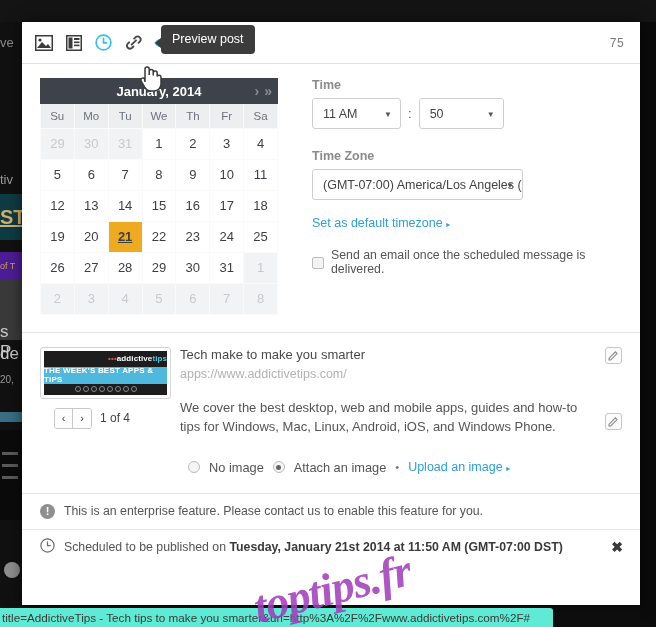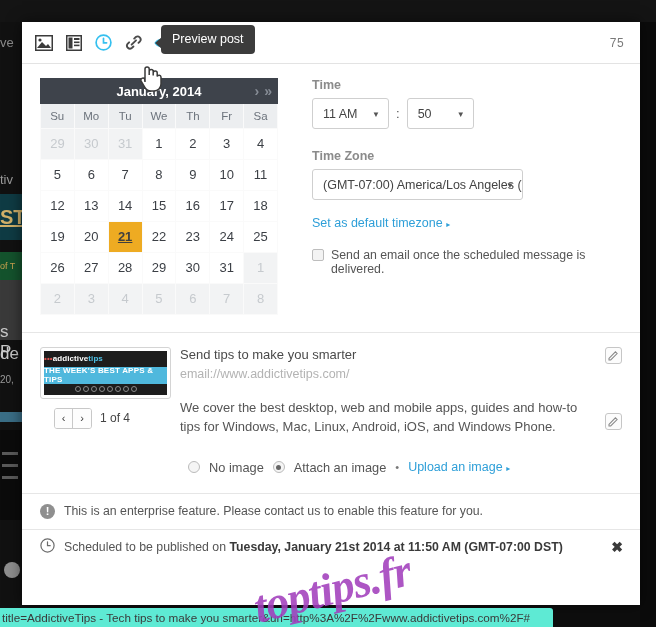--- a/index.html
+++ b/index.html
@@ -19,21 +19,21 @@
 
   
   .bg-top { position:absolute; left:0; top:0; width:656px; height:22px; background:#141414; }
   .bg-left { position:absolute; left:0; top:22px; width:22px; height:605px; background:#111; }
   .bg-right { position:absolute; right:0; top:22px; width:16px; height:605px; background:#0b0b0b; }
   .bg-frag { position:absolute; font-family:"Liberation Sans",sans-serif; }
   .bgf1 { left:0; top:28px; width:22px; height:30px; color:#8a8a8a; font-size:13px; line-height:30px; }
   .bgf2 { left:0; top:150px; width:22px; height:22px; color:#9a9a9a; font-size:13px; }
   .bgf3 { left:0; top:172px; width:22px; height:46px; background:#0f3b44; }
   .bgf4 { left:0; top:172px; width:22px; color:#d2b169; font-size:20px; font-weight:bold; line-height:46px;text-decoration:underline; }
-  .bgf5 { left:0; top:230px; width:22px; height:28px; background:#14532d; color:#caa24f; font-size:9px; line-height:28px; }
+  .bgf5 { left:0; top:230px; width:22px; height:28px; background:#4c1d95; color:#caa24f; font-size:9px; line-height:28px; }
   .bgf6 { left:0; top:258px; width:22px; height:60px; background:#3a3a3a; }
   .bgf7 { left:0; top:300px; width:22px; color:#c9c9c9; font-size:17px; }
   .bgf8 { left:0; top:322px; width:22px; color:#c9c9c9; font-size:17px; }
   .bgf9 { left:0; top:352px; width:22px; color:#9a9a9a; font-size:10px; }
   .bgf10 { left:0; top:390px; width:22px; height:10px; background:#3a6e86; }
   .bgf11 { left:0; top:408px; width:22px; height:90px; background:#0b0b0b; }
   .bgf12 { left:2px; top:430px; width:16px; height:3px; background:#5a5a5a; }
   .bgf13 { left:2px; top:442px; width:16px; height:3px; background:#5a5a5a; }
   .bgf14 { left:2px; top:454px; width:16px; height:3px; background:#5a5a5a; }
   .bgf15 { left:4px; top:540px; width:16px; height:16px; border-radius:50%; background:#8e8e8e; }
@@ -116,49 +116,49 @@
   .selbox {
     position:relative; height:31px; border:1px solid #cfcfcf; border-radius:3px;
     background:#fff; font-size:12.5px; color:#444;
     display:flex; align-items:center; padding:0 24px 0 10px; cursor:pointer;
     white-space:nowrap; overflow:hidden;
   }
   .selbox:after {
     content:"▼"; position:absolute; right:8px; top:50%; transform:translateY(-50%);
     font-size:8px; color:#555;
   }
-  .sel-hour { width:77px; }
-  .sel-min { width:67px; }
+  .sel-hour { width:89px; }
+  .sel-min { width:85px; }
   .sel-tz { width:211px; margin-top:0; }
   .colon { font-size:13px; color:#555; padding:0 1px; }
   .spacer-tz { height:20px; }
   .link {
     color:#2e9fd8; font-size:12.5px; text-decoration:none; cursor:pointer;
   }
   .link .arw { font-size:8px; }
   .tz-link-row { margin-top:13px; }
-  .chk-row { margin-top:17px; display:flex; align-items:flex-start; gap:7px; }
+  .chk-row { margin-top:17px; display:flex; align-items:center; gap:7px; }
   .chkbox {
     width:12px; height:12px; border:1px solid #bdbdbd; background:#f3f3f3;
     border-radius:2px; margin-top:1px; flex:0 0 12px; cursor:pointer;
   }
   .chk-label { font-size:12.3px; color:#555; line-height:14px; }
 
   
   .divider { border-top:1px solid #e6e6e6; margin:17px 0 0 0; }
 
   
   .preview { display:flex; padding:14px 18px 0 18px; }
   .pv-left { width:140px; flex:0 0 140px; }
   .thumb {
     width:131px; height:52px; border:1px solid #d4d4d4; border-radius:3px;
     background:#fff; padding:3px; overflow:hidden;
   }
   .thumb-inner { width:100%; height:100%; background:#1d1d1d; display:flex; flex-direction:column; }
-  .ti-top { height:16px; display:flex; align-items:center; justify-content:flex-start; }
+  .ti-top { height:16px; display:flex; align-items:center; justify-content:flex-end; }
   .ti-brand { font-size:8px; font-weight:bold; letter-spacing:.1px; }
   .ti-brand .dash { color:#d9534f; }
   .ti-brand .w { color:#ffffff; }
   .ti-brand .c { color:#4fc3e8; }
   .ti-mid { background:#4fb8dd; height:17px; display:flex; align-items:center; justify-content:center; }
   .ti-mid span { color:#ffffff; font-size:8px; font-weight:bold; letter-spacing:.2px; }
   .ti-bot { flex:1; display:flex; align-items:center; justify-content:center; gap:2px; }
   .dot { width:6px; height:6px; border-radius:50%; border:1px solid #8a8a8a; }
   .carousel { display:flex; align-items:center; gap:8px; margin-top:9px; padding-left:14px; }
   .carousel-btns { display:flex; border:1px solid #c8c8c8; border-radius:3px; overflow:hidden; }
@@ -437,22 +437,22 @@
         <div class="carousel">
           <div class="carousel-btns">
             <div class="cbtn first">‹</div>
             <div class="cbtn">›</div>
           </div>
           <span class="cnt">1 of 4</span>
         </div>
       </div>
 
       <div class="pv-right">
-        <div class="pv-title">Send tips to make you smarter</div>
-        <div class="pv-url">email://www.addictivetips.com/</div>
+        <div class="pv-title">Tech make to make you smarter</div>
+        <div class="pv-url">apps://www.addictivetips.com/</div>
         <div class="pv-desc">We cover the best desktop, web and mobile apps, guides and how-to tips for Windows, Mac, Linux, Android, iOS, and Windows Phone.</div>
 
         <div class="editico edit1">
           <svg width="11" height="11" viewBox="0 0 11 11">
             <path d="M1 8.3 L7.4 1.9 L9.1 3.6 L2.7 10 L1 10 Z" fill="none" stroke="#8a8a8a" stroke-width="1.1"></path>
           </svg>
         </div>
         <div class="editico edit2">
           <svg width="11" height="11" viewBox="0 0 11 11">
             <path d="M1 8.3 L7.4 1.9 L9.1 3.6 L2.7 10 L1 10 Z" fill="none" stroke="#8a8a8a" stroke-width="1.1"></path>

